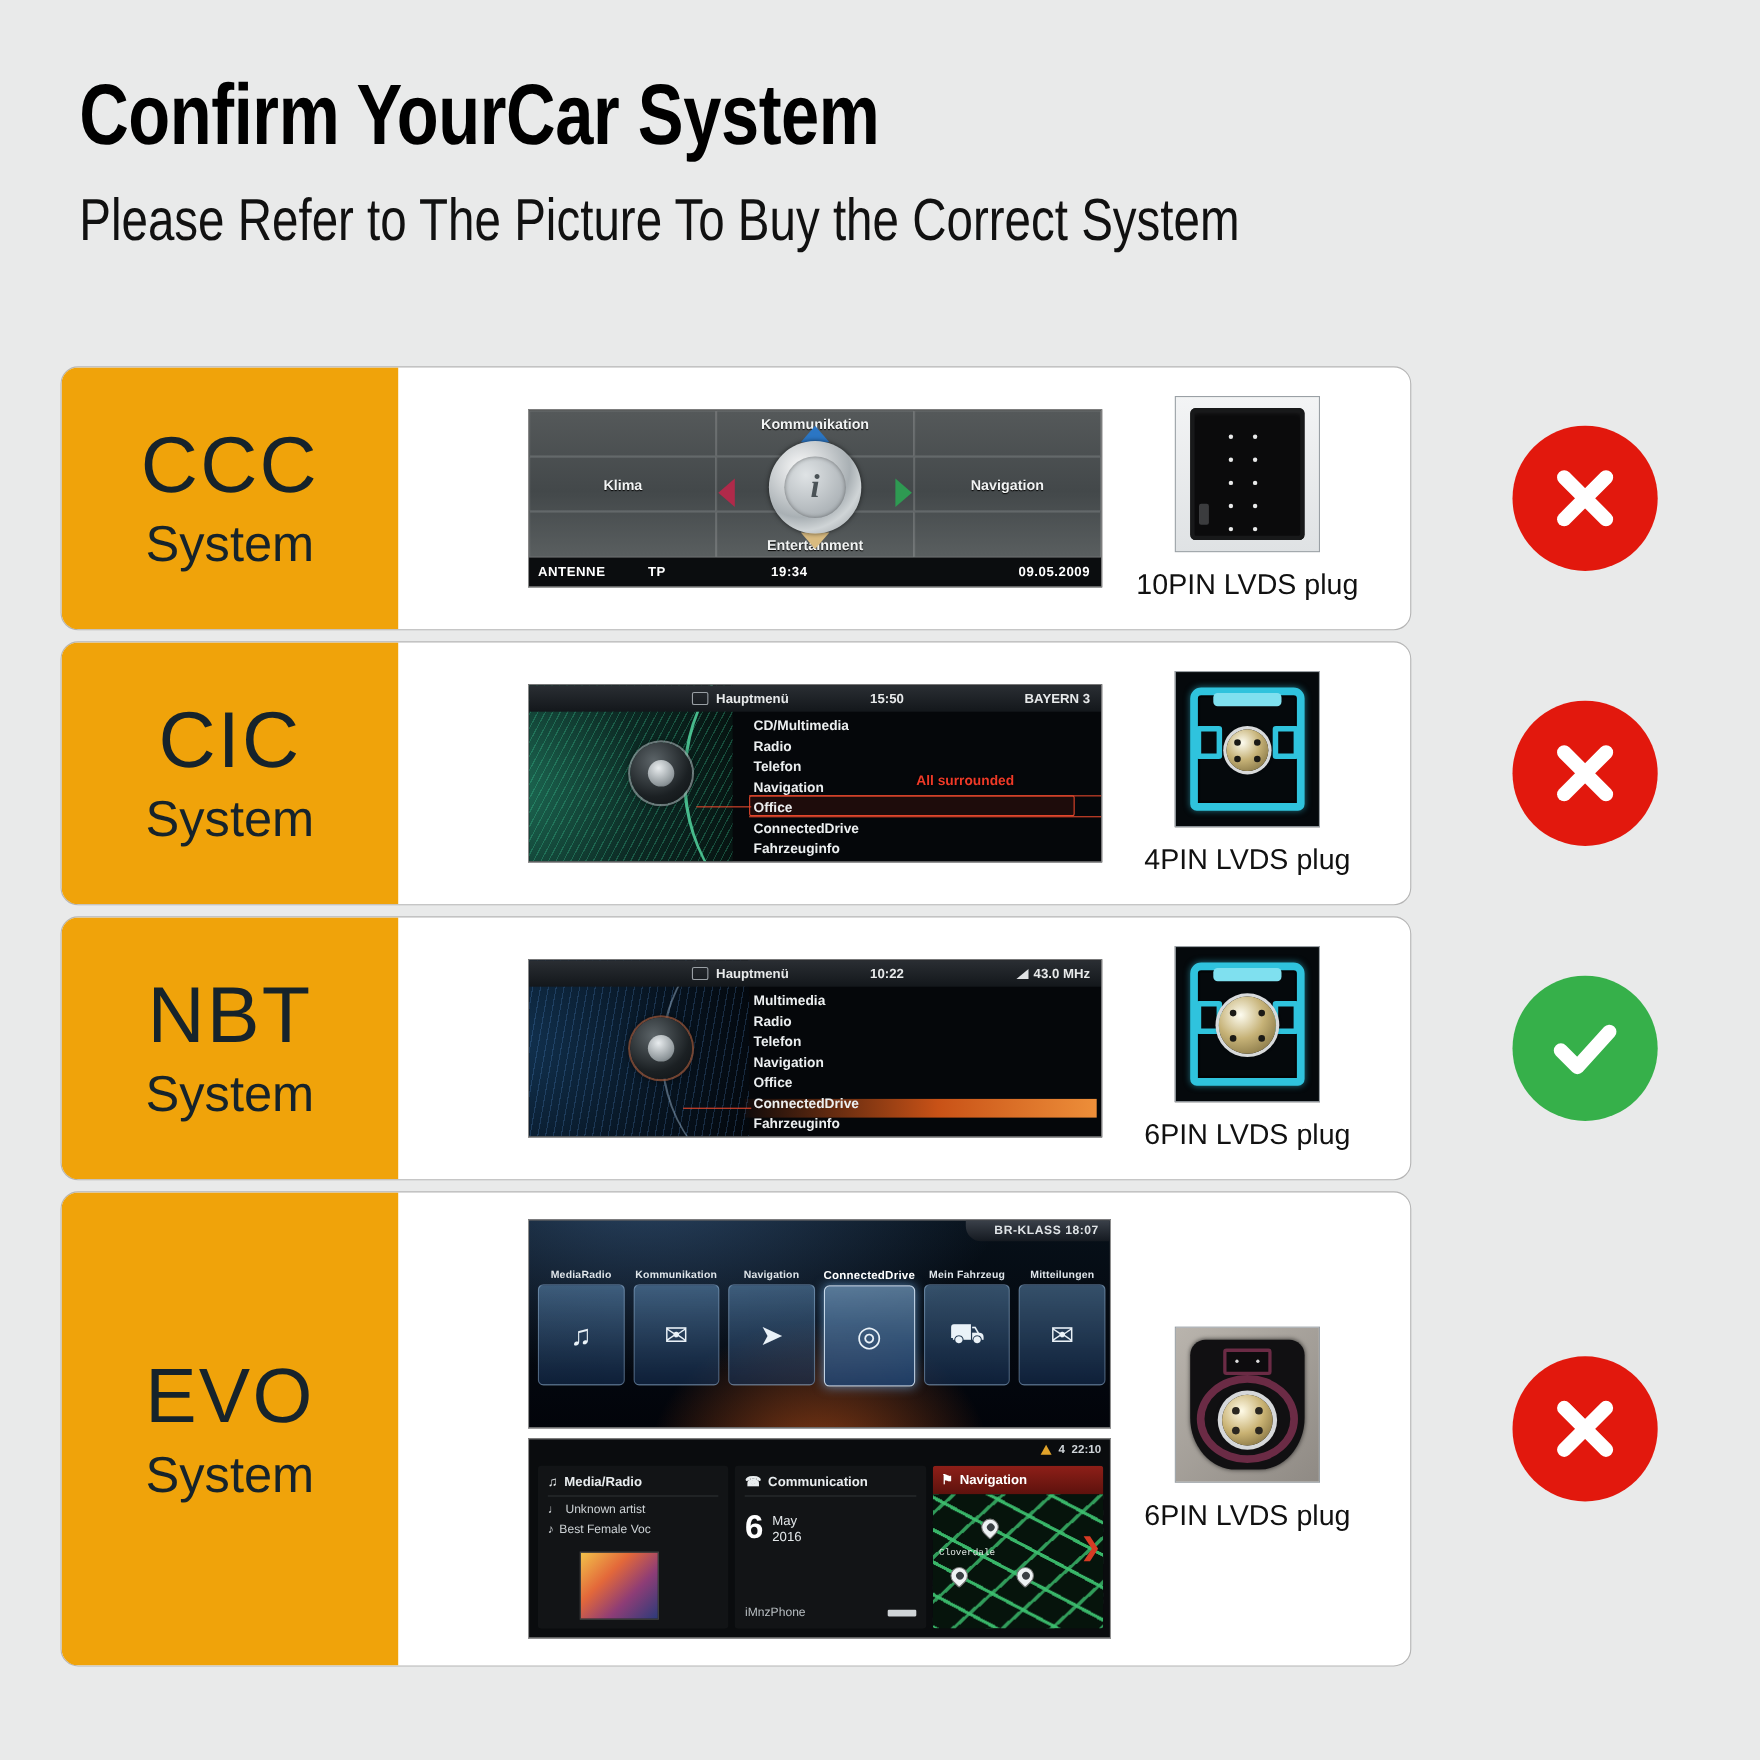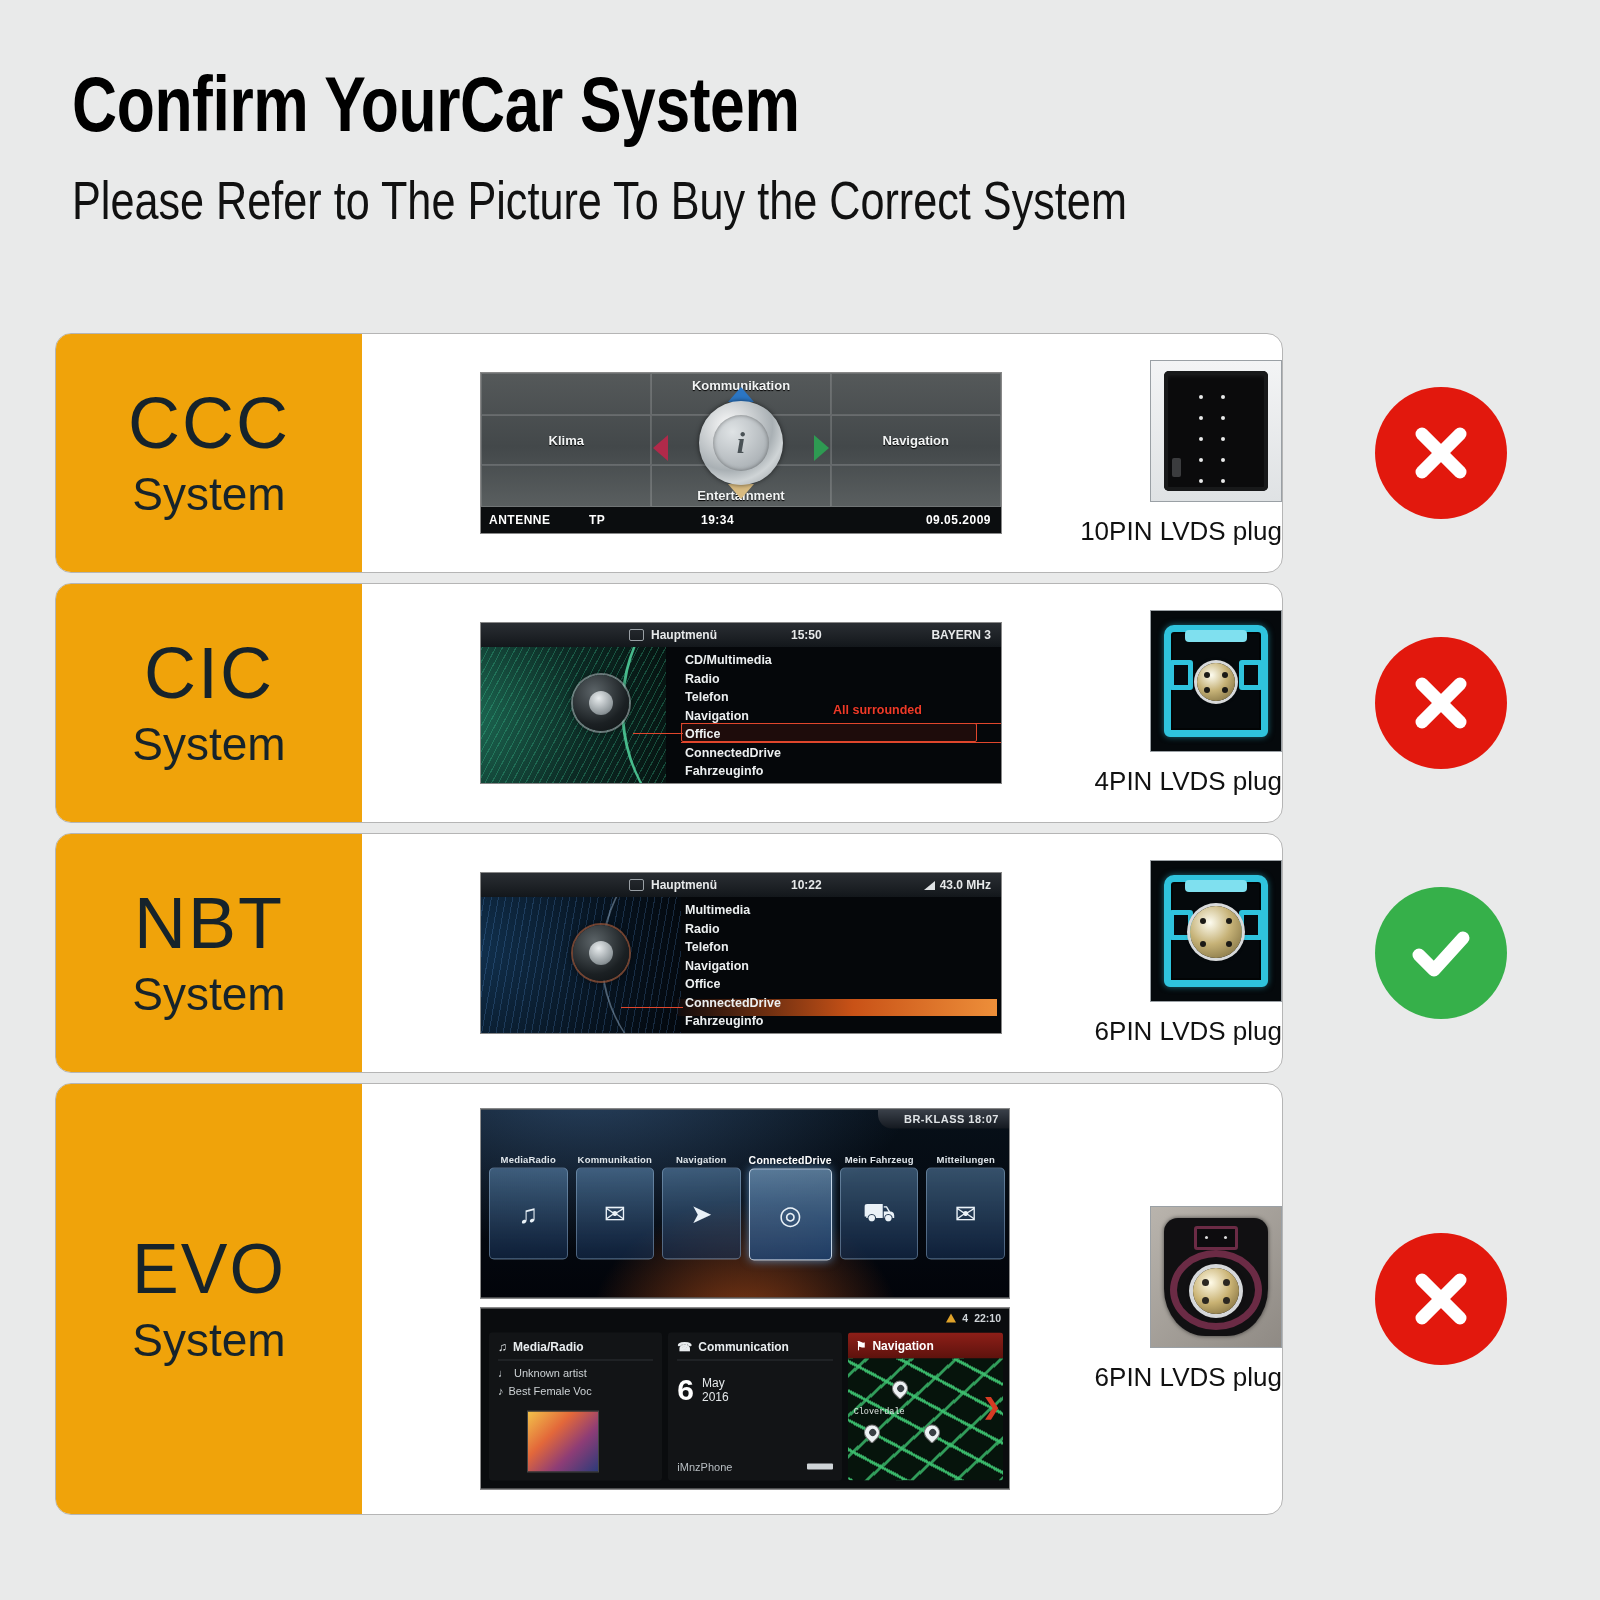--- a/index.html
+++ b/index.html
@@ -295,21 +295,21 @@
     font-family: Liberation Mono, monospace;
   }
   .pin { position: absolute; width: 16px; height: 16px; border-radius: 50% 50% 50% 2px; background: #eef2f4; transform: rotate(-45deg); border: 1px solid #777; }
   .pin::after { content: ""; position: absolute; left: 4px; top: 4px; width: 7px; height: 7px; border-radius: 50%; background: #3a4044; }
   .maplbl { position: absolute; font-size: 8.5px; color: #dfe6e2; }
   .evo-next { position: absolute; right: 2px; top: 50%; transform: translateY(-50%); color: #d63b24; font-size: 22px; font-weight: 700; }
 
   
   .plug-col {
     position: absolute; right: 0; top: 0; bottom: 0; width: 296px;
-    display: flex; flex-direction: column; align-items: flex-end; justify-content: center;
+    display: flex; flex-direction: column; align-items: center; justify-content: center;
   }
   .plug-img {
     width: 132px; height: 142px; border: 1px solid #9aa0a5;
     position: relative; overflow: hidden; background: #101010;
   }
   .plug-label {
     margin-top: 14px; font-size: 26px; color: #111; white-space: nowrap;
   }
 
   

